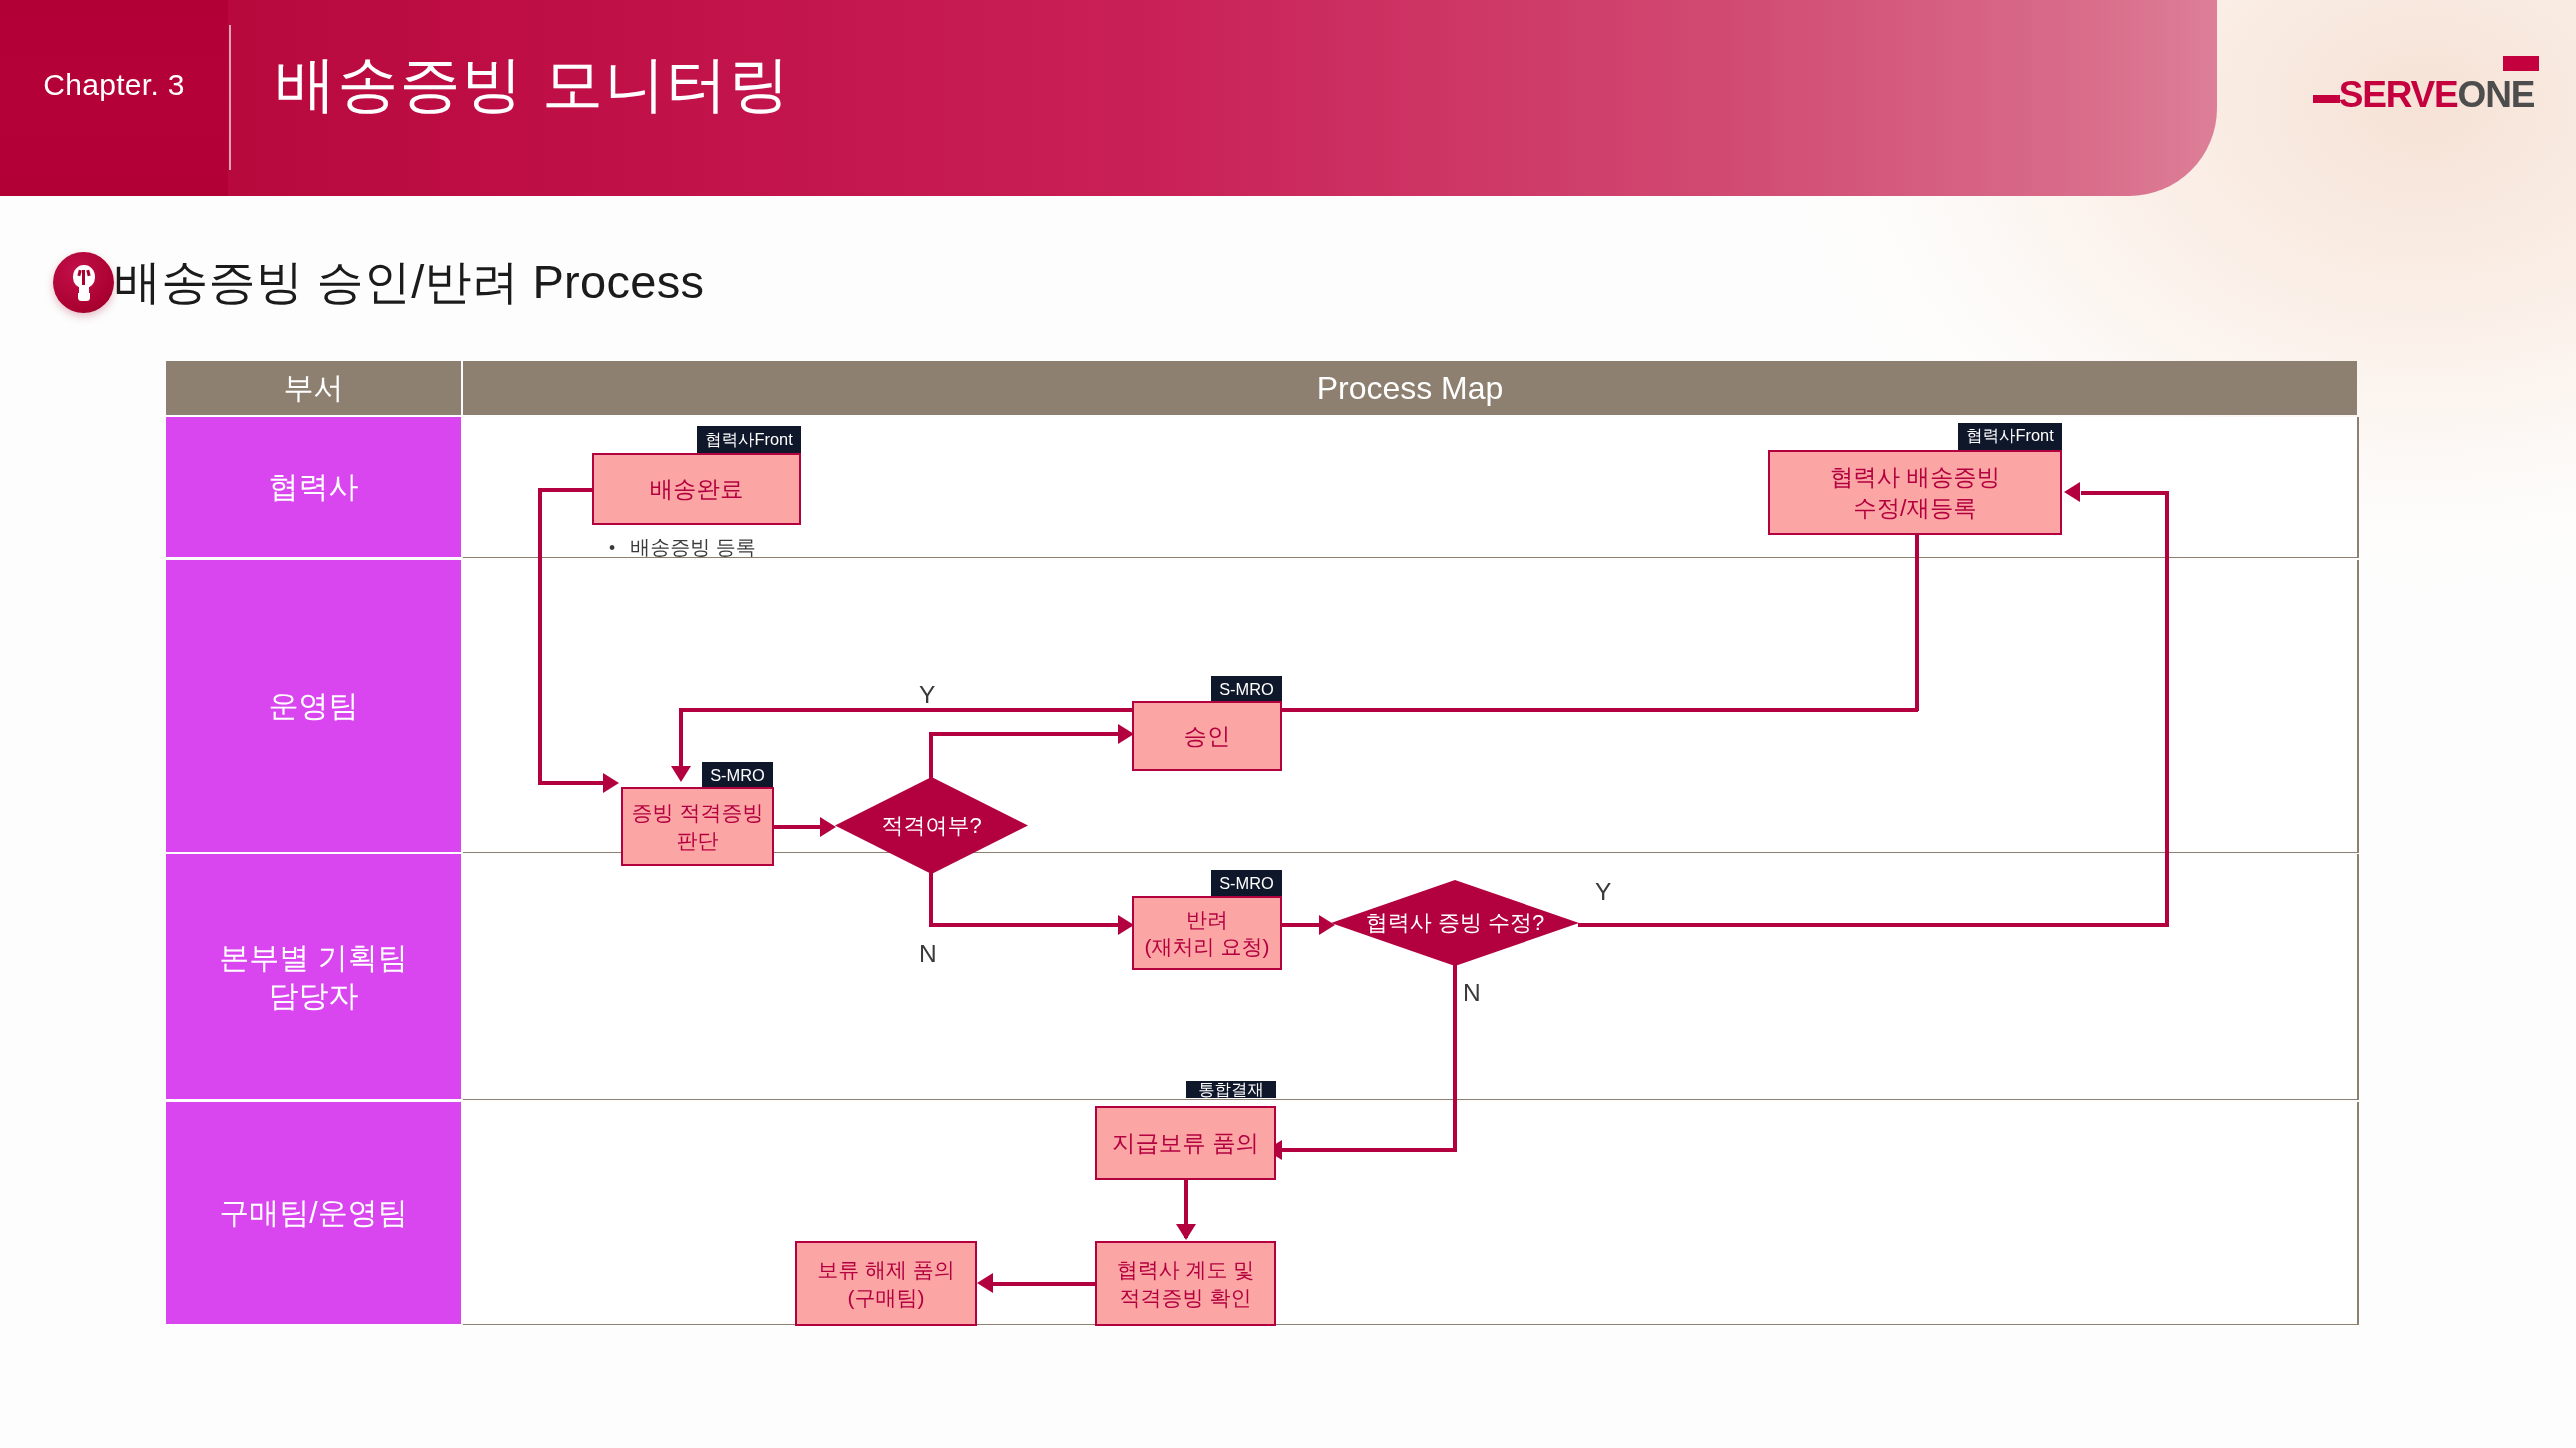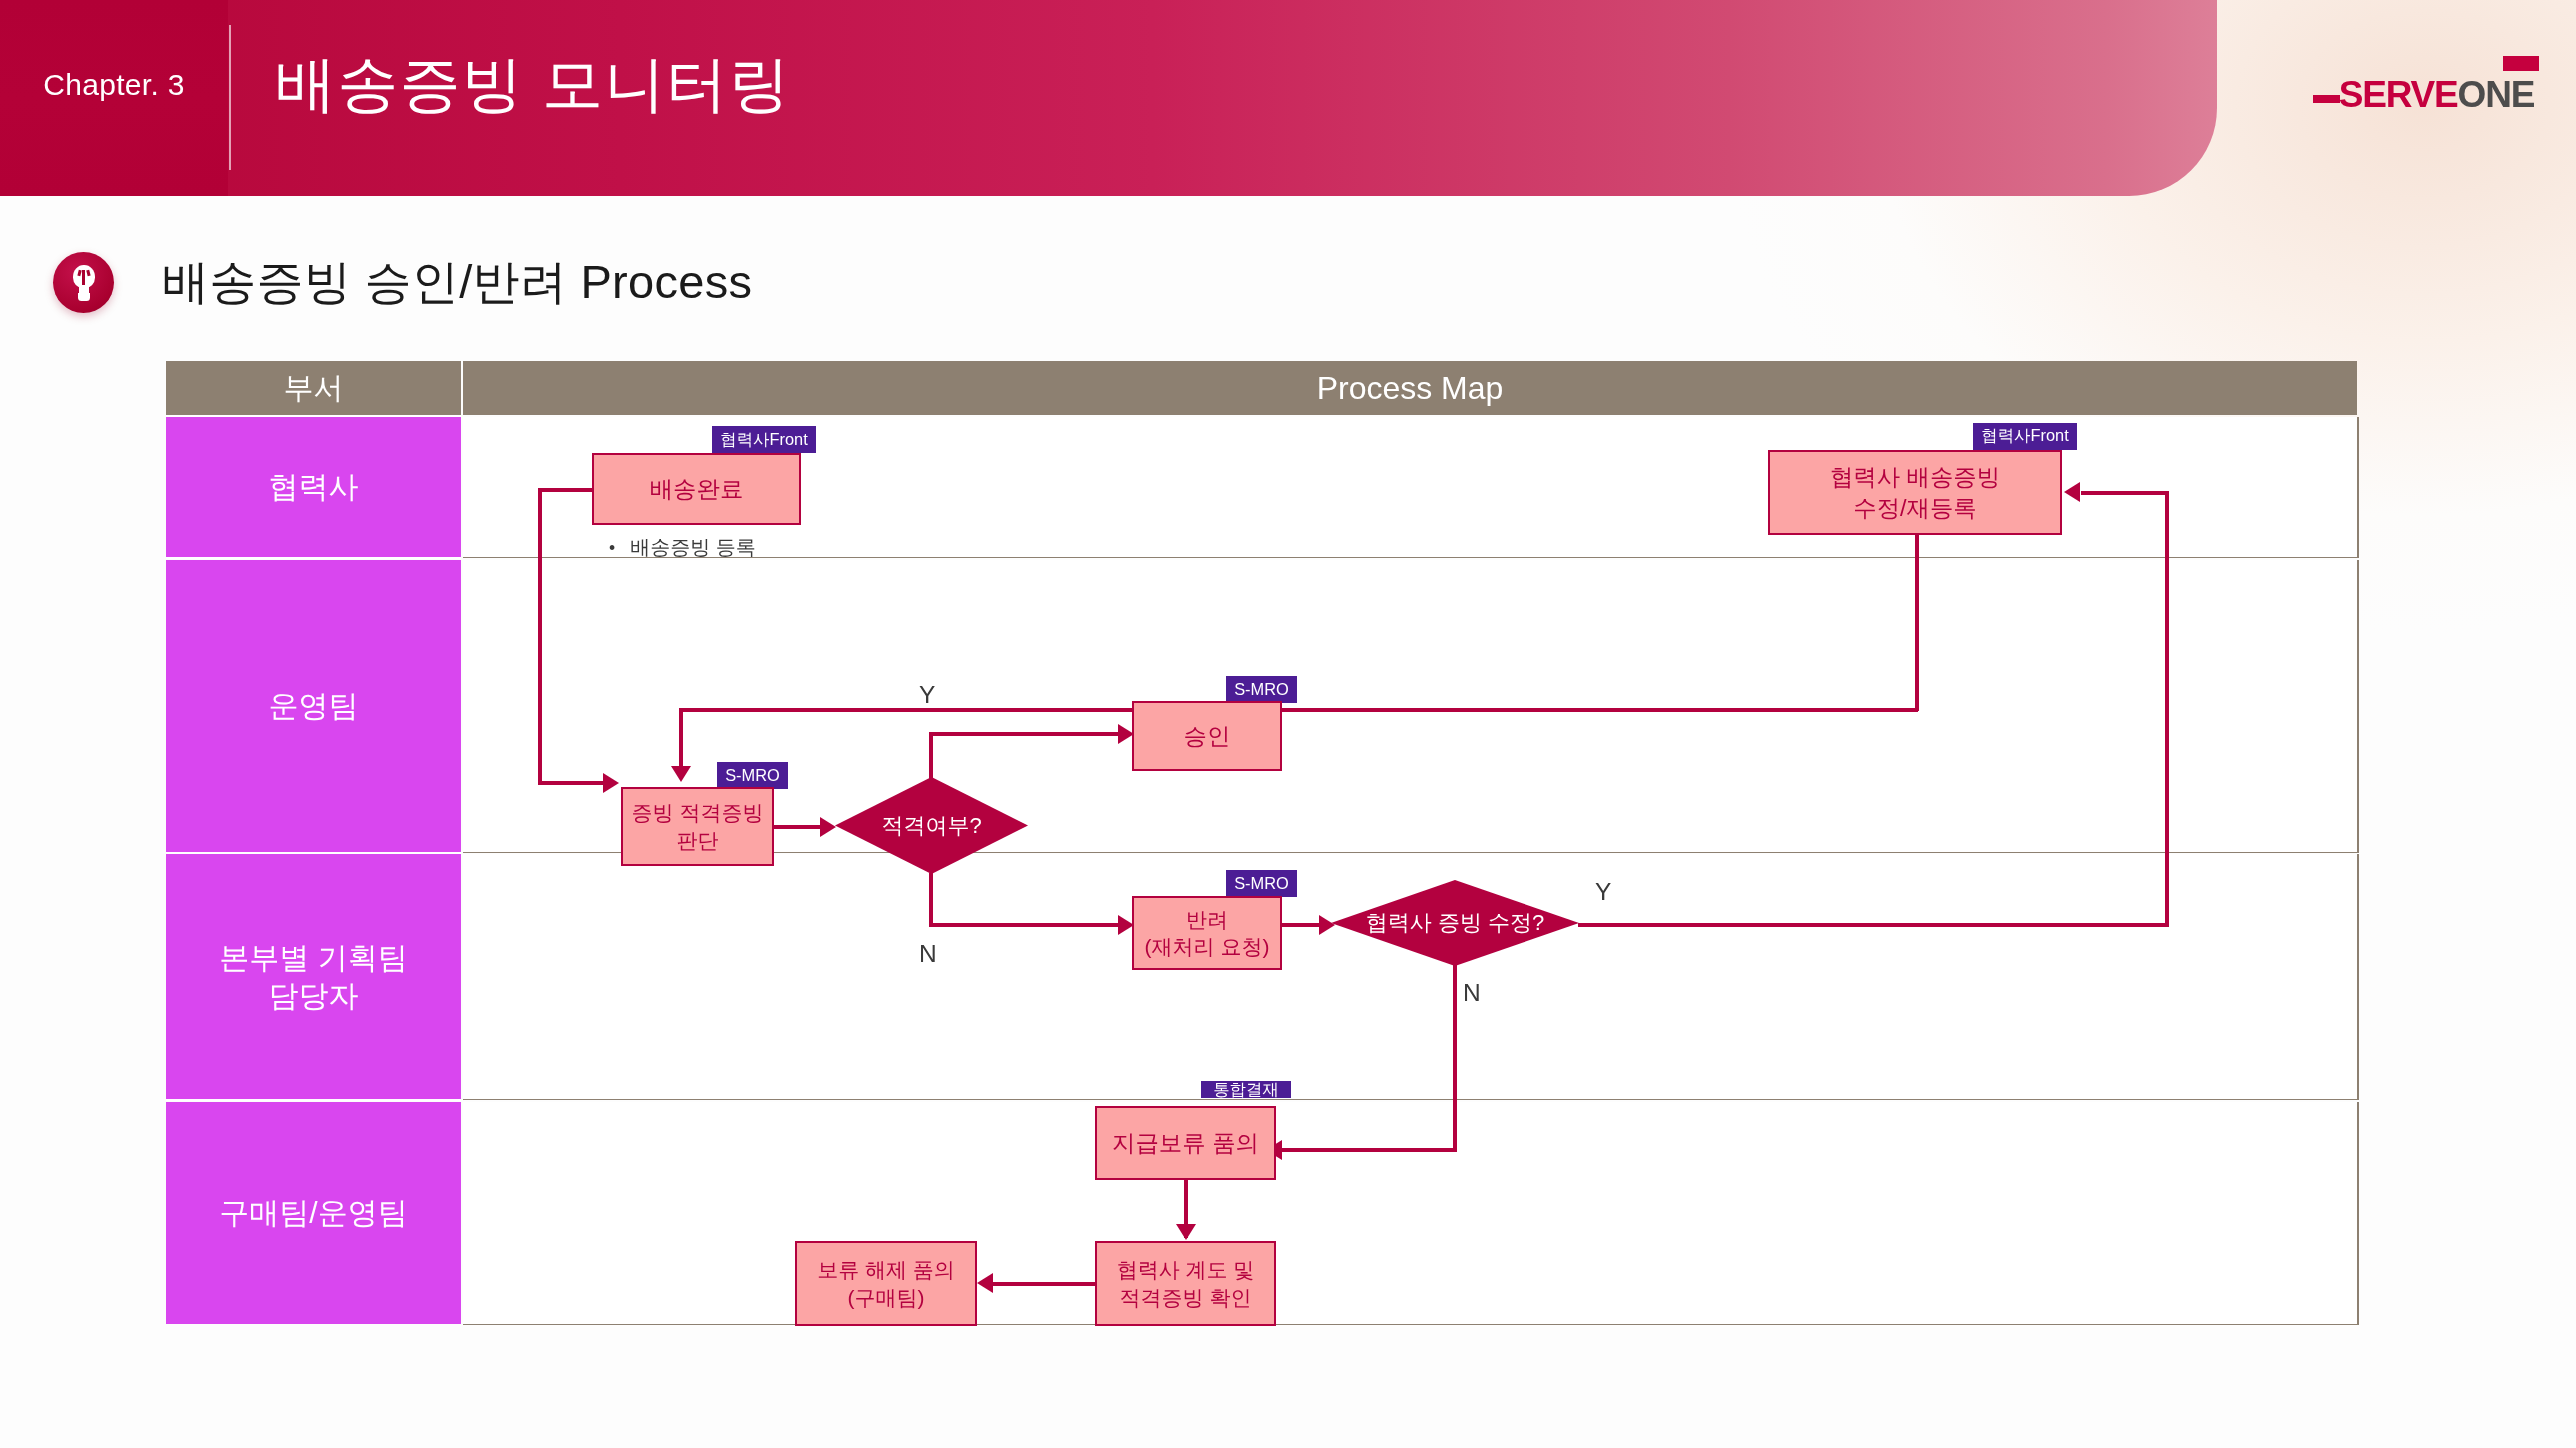--- a/index.html
+++ b/index.html
@@ -73,21 +73,21 @@
   .sec-bulb .bulb-fil{
     position:absolute;left:29px;top:17.5px;width:2.9px;height:15px;background:#a9002f;
   }
   .sec-bulb .bulb-fil-l{
     position:absolute;left:24.5px;top:17.5px;width:2.9px;height:6.4px;background:#a9002f;transform:rotate(14deg);
   }
   .sec-bulb .bulb-fil-r{
     position:absolute;left:34px;top:17.5px;width:2.9px;height:6.4px;background:#a9002f;transform:rotate(-14deg);
   }
   .sec-title{
-    margin-left:48px;font-size:47px;color:#1b1b1b;white-space:nowrap;letter-spacing:0.3px;
+    font-size:47px;color:#1b1b1b;white-space:nowrap;letter-spacing:0.3px;
   }
 
   
   .tbl{position:absolute;left:166px;top:361px;width:2192px;height:1021px;}
   .tbl .colhead{
     position:absolute;left:0;top:0;width:295px;height:54px;
     background:#8d8071;color:#fff;display:flex;align-items:center;justify-content:center;
     font-size:30px;
   }
   .tbl .maphead{
@@ -115,23 +115,23 @@
   .arrowR{position:absolute;width:0;height:0;border-top:10px solid transparent;border-bottom:10px solid transparent;border-left:16px solid #b3013f;}
   .arrowL{position:absolute;width:0;height:0;border-top:10px solid transparent;border-bottom:10px solid transparent;border-right:16px solid #b3013f;}
   .arrowD{position:absolute;width:0;height:0;border-left:10px solid transparent;border-right:10px solid transparent;border-top:16px solid #b3013f;}
 
   .nbox{
     position:absolute;background:#fca5a5;border:2.9px solid #b3013f;
     display:flex;align-items:center;justify-content:center;text-align:center;
     color:#b3013f;font-size:23.4px;line-height:1.3;box-sizing:border-box;
   }
   .tag{
-    position:absolute;background:#4c1d95;color:#ffffff;
+    position:absolute;background:#0f172a;color:#ffffff;
     display:flex;align-items:center;justify-content:center;
-    font-size:16.4px;padding:0 5px;white-space:nowrap;box-sizing:border-box;margin-left:15px;
+    font-size:16.4px;padding:0 5px;white-space:nowrap;box-sizing:border-box;
   }
   .diamond{
     position:absolute;display:flex;align-items:center;justify-content:center;
     color:#ffffff;font-size:22px;white-space:nowrap;
   }
   .diamond .dshape{
     position:absolute;left:0;top:0;width:100%;height:100%;
     background:#b3013f;
     clip-path:polygon(50% 0,100% 50%,50% 100%,0 50%);
     filter:drop-shadow(1.8px 1.8px 0 #9c9c9c);

